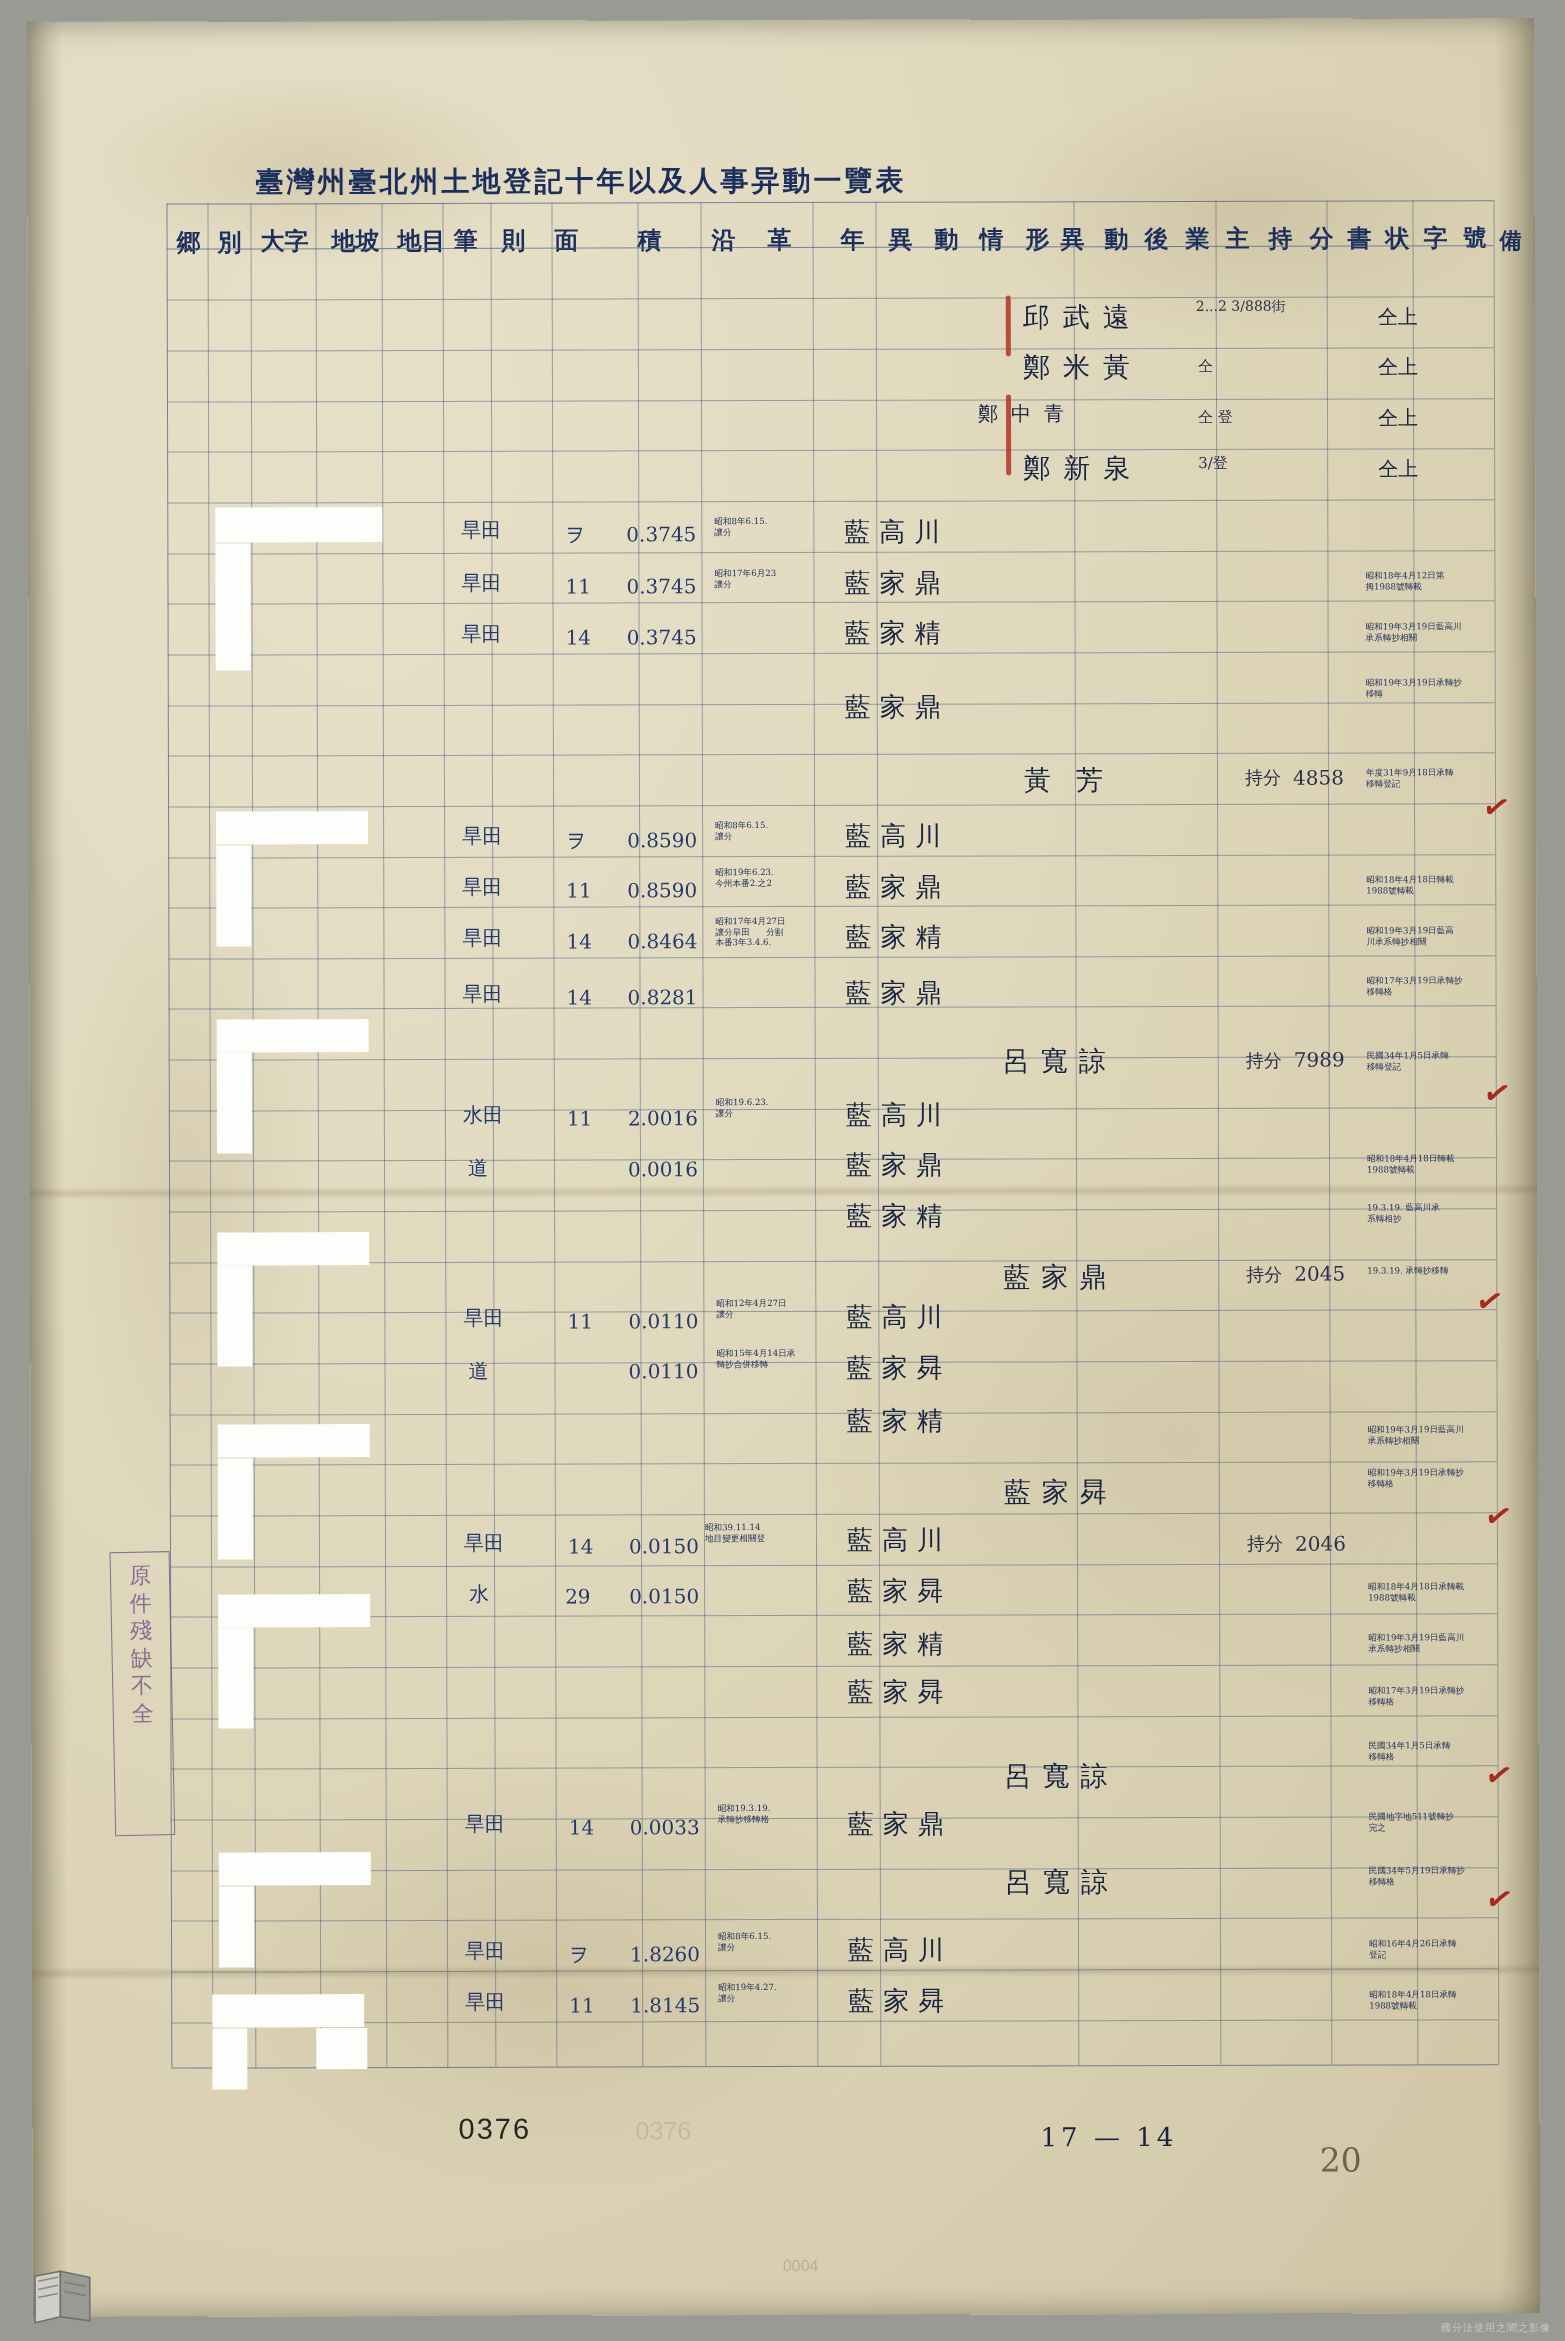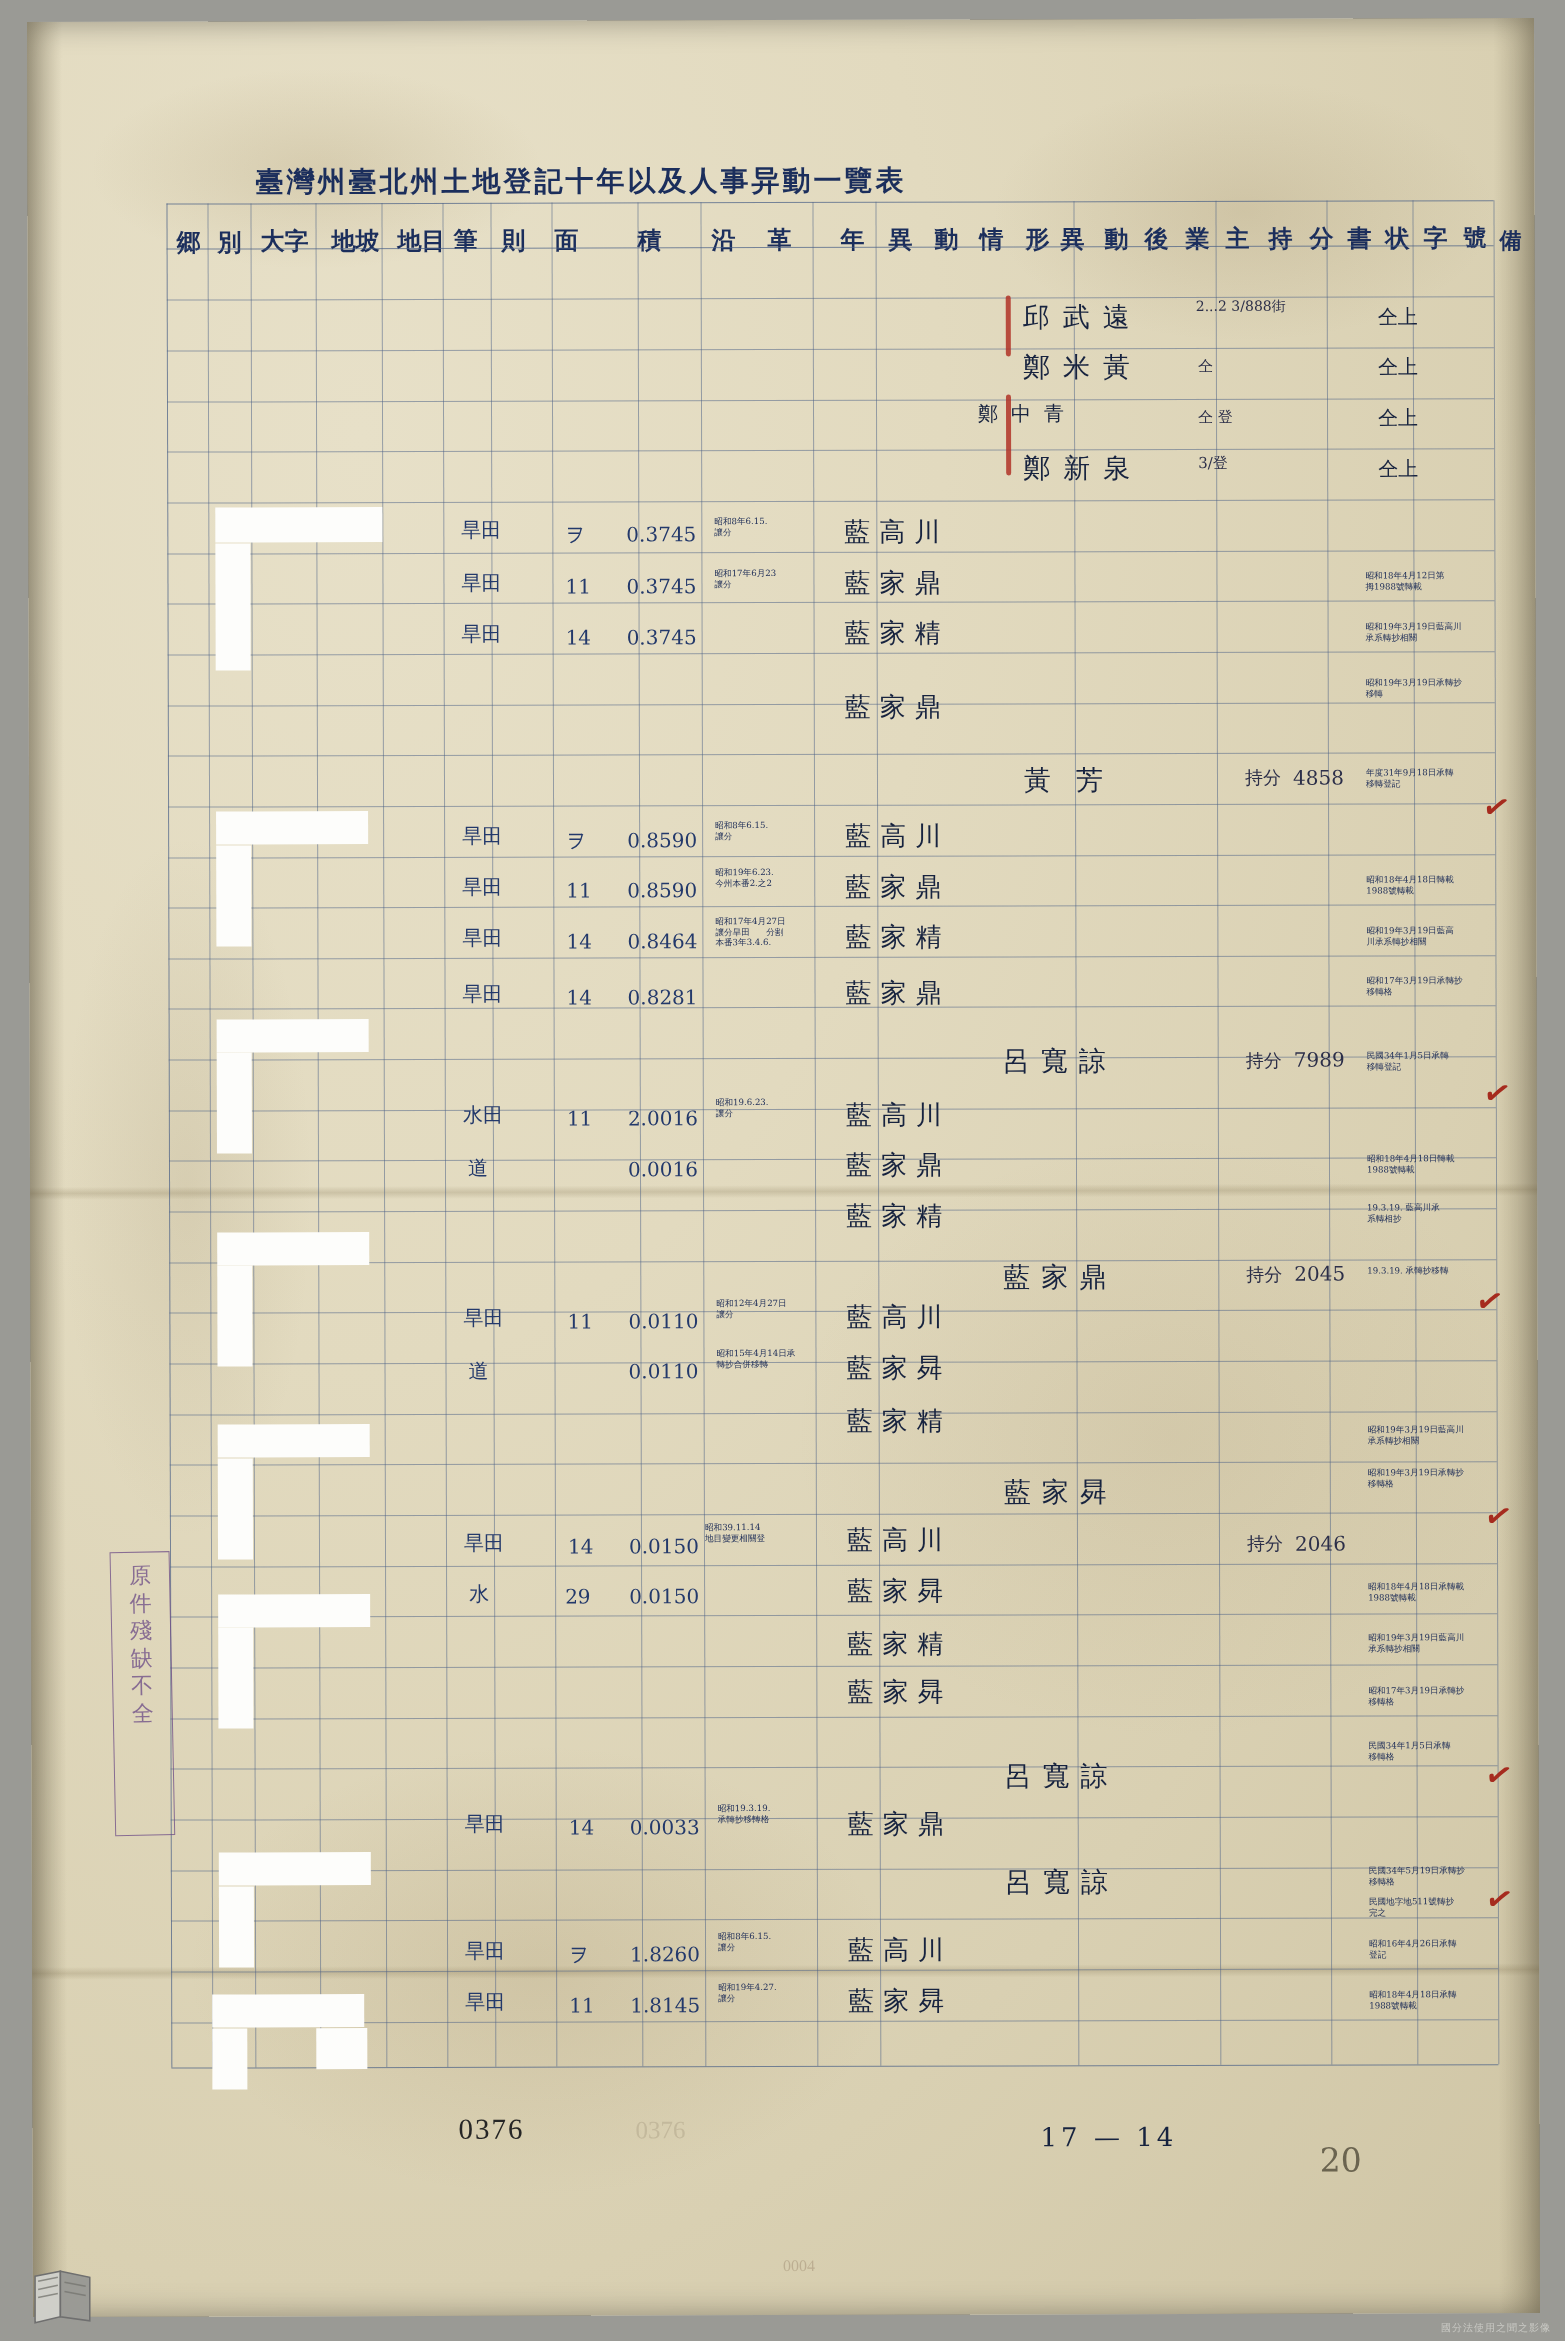--- a/index.html
+++ b/index.html
@@ -147,21 +147,21 @@
     padding-top: 9px;
     box-sizing: border-box;
     opacity: .75;
     transform: rotate(-1deg);
   }
   .stamp span { display: block; }
   
   .footnum {
     position: absolute;
     color: #2a2a2a;
-    font-family: Liberation Serif, serif;
+    font-family: Liberation Sans, sans-serif;
   }
   
   .bookicon {
     position: absolute;
     left: 30px;
     bottom: 15px;
     width: 76px;
     height: 61px;
   }
   .wmark {
@@ -447,21 +447,21 @@
     <div class="tiny" style="left:1337px; top:1722px;">民國34年1月5日承轉
 移轉格</div>
     <div class="check" style="left:1454px; top:1738px;">✓</div>
 
     <div class="hw blue" style="left:433px;  top:1793px; font-size:20px;">旱田</div>
     <div class="hw blue" style="left:537px; top:1797px; font-size:20px;">14</div>
     <div class="hw blue" style="left:598px; top:1797px; font-size:20px;">0.0033</div>
     <div class="tiny" style="left:686px; top:1783px;">昭和19.3.19.
 承轉抄移轉格</div>
     <div class="hw dark" style="left:816px; top:1791px; font-size:26px; letter-spacing:9px;">藍家鼎</div>
-    <div class="tiny" style="left:1337px; top:1878px;">民國地字地511號轉抄
+    <div class="tiny" style="left:1337px; top:1793px;">民國地字地511號轉抄
 完之</div>
 
     <div class="hw dark" style="left:973px; top:1849px; font-size:27px; letter-spacing:11px;">呂寬諒</div>
     <div class="tiny" style="left:1337px; top:1847px;">民國34年5月19日承轉抄
 移轉格</div>
     <div class="check" style="left:1454px; top:1862px;">✓</div>
 
     <div class="hw blue" style="left:433px;  top:1920px; font-size:20px;">旱田</div>
     <div class="hw blue" style="left:537px; top:1924px; font-size:20px;">ヲ</div>
     <div class="hw blue" style="left:598px; top:1924px; font-size:20px;">1.8260</div>

